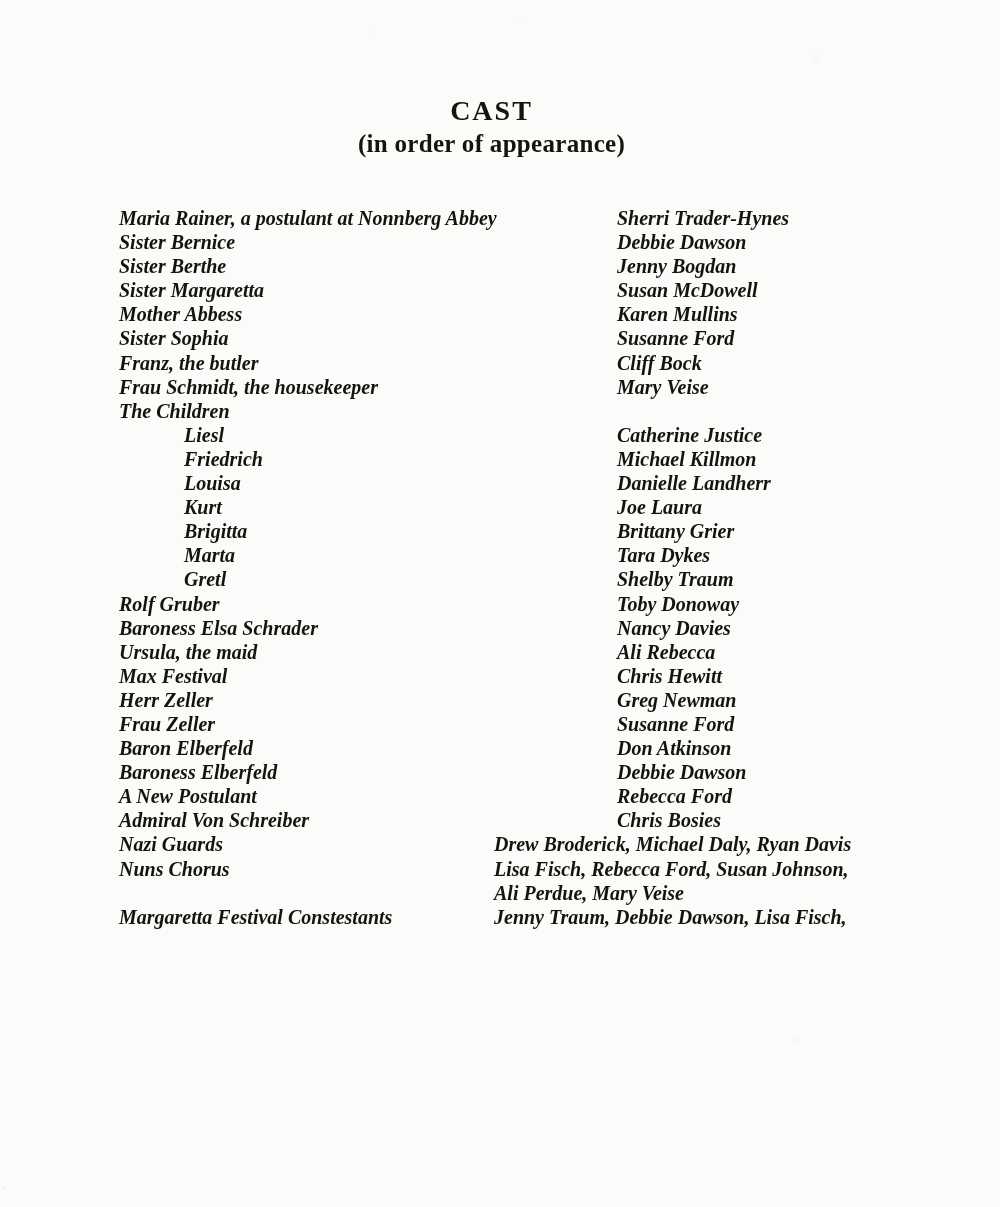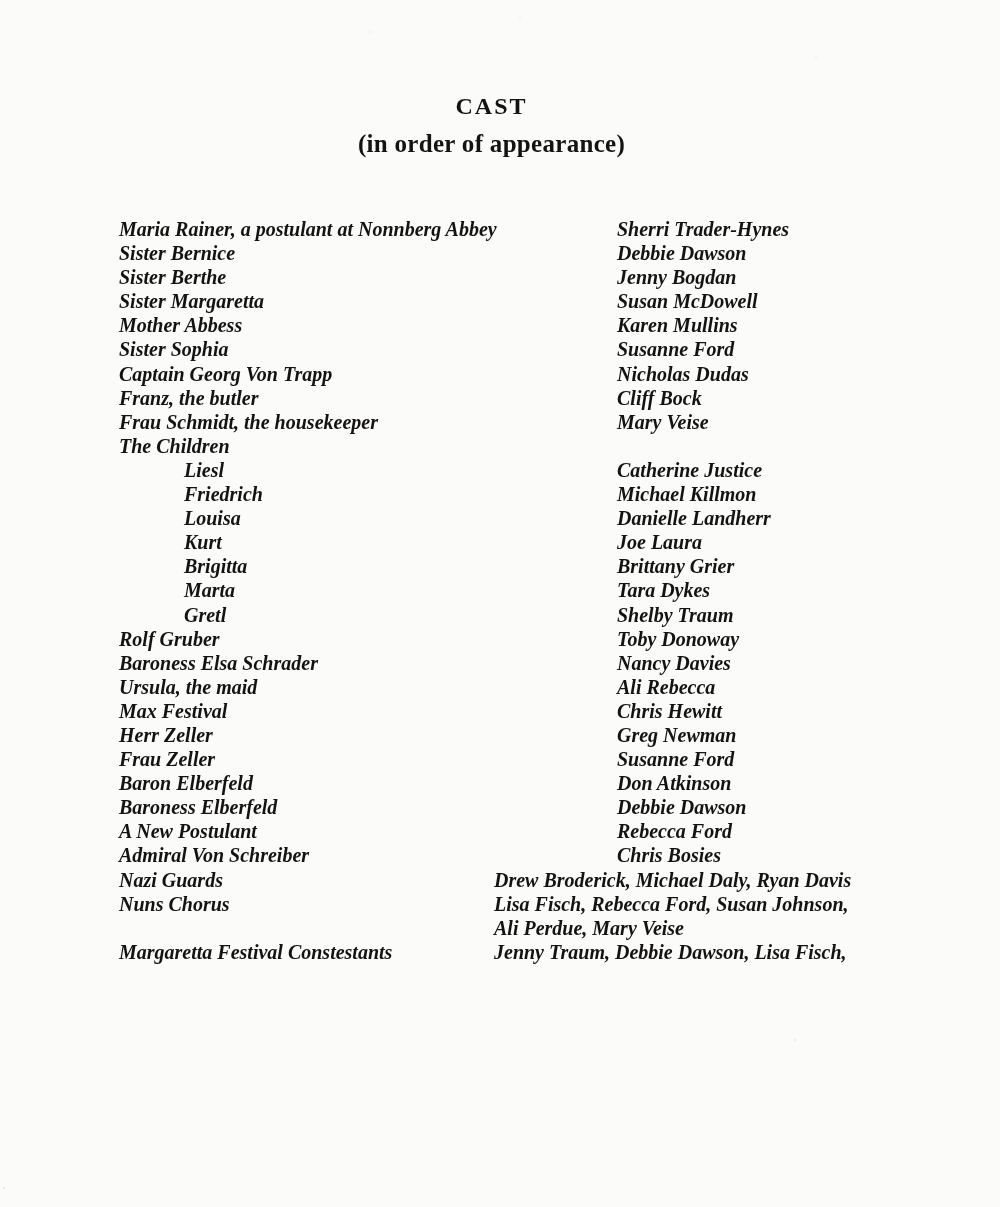--- a/index.html
+++ b/index.html
@@ -26,42 +26,41 @@
       radial-gradient(circle 4px at 795px 1040px, rgba(0,0,0,0.05), transparent 70%),
       radial-gradient(circle 2px at 4px 1188px, rgba(0,0,0,0.12), transparent 70%),
       var(--paper, #fbfbfa);
   }
   .doc-title {
     position: absolute;
     top: 77px;
     left: 0;
     width: 983px;
     text-align: center;
-    font-size: 24px;
+    font-size: 28px;
     font-weight: bold;
     letter-spacing: 2px;
     line-height: 1.1;
   }
   .doc-subtitle {
     position: absolute;
     top: 108px;
     left: 0;
     width: 983px;
     text-align: center;
     font-size: 25px;
     font-weight: bold;
     letter-spacing: 0.3px;
     line-height: 1.2;
   }
   .cast-list {
     position: absolute;
     top: 206px;
     left: 119px;
     width: 790px;
-    margin-top: 11px;
   }
   .cast-row {
     position: relative;
     height: 24.1px;
   }
   .role-name, .actor-name {
     position: absolute;
     top: 0;
     display: block;
     font-size: 20px;
@@ -101,24 +100,20 @@
   </div>
       <div class="cast-row">
     <span class="role-name">Mother Abbess</span>
     <span class="actor-name">Karen Mullins</span>
   </div>
       <div class="cast-row">
     <span class="role-name">Sister Sophia</span>
     <span class="actor-name">Susanne Ford</span>
   </div>
       <div class="cast-row">
-    <span class="role-name">Captain Georg Von Trapp</span>
-    <span class="actor-name">Nicholas Dudas</span>
-  </div>
-      <div class="cast-row">
     <span class="role-name">Franz, the butler</span>
     <span class="actor-name">Cliff Bock</span>
   </div>
       <div class="cast-row">
     <span class="role-name">Frau Schmidt, the housekeeper</span>
     <span class="actor-name">Mary Veise</span>
   </div>
       <div class="cast-row">
     <span class="role-name">The Children</span>
     <span class="actor-name"></span>

